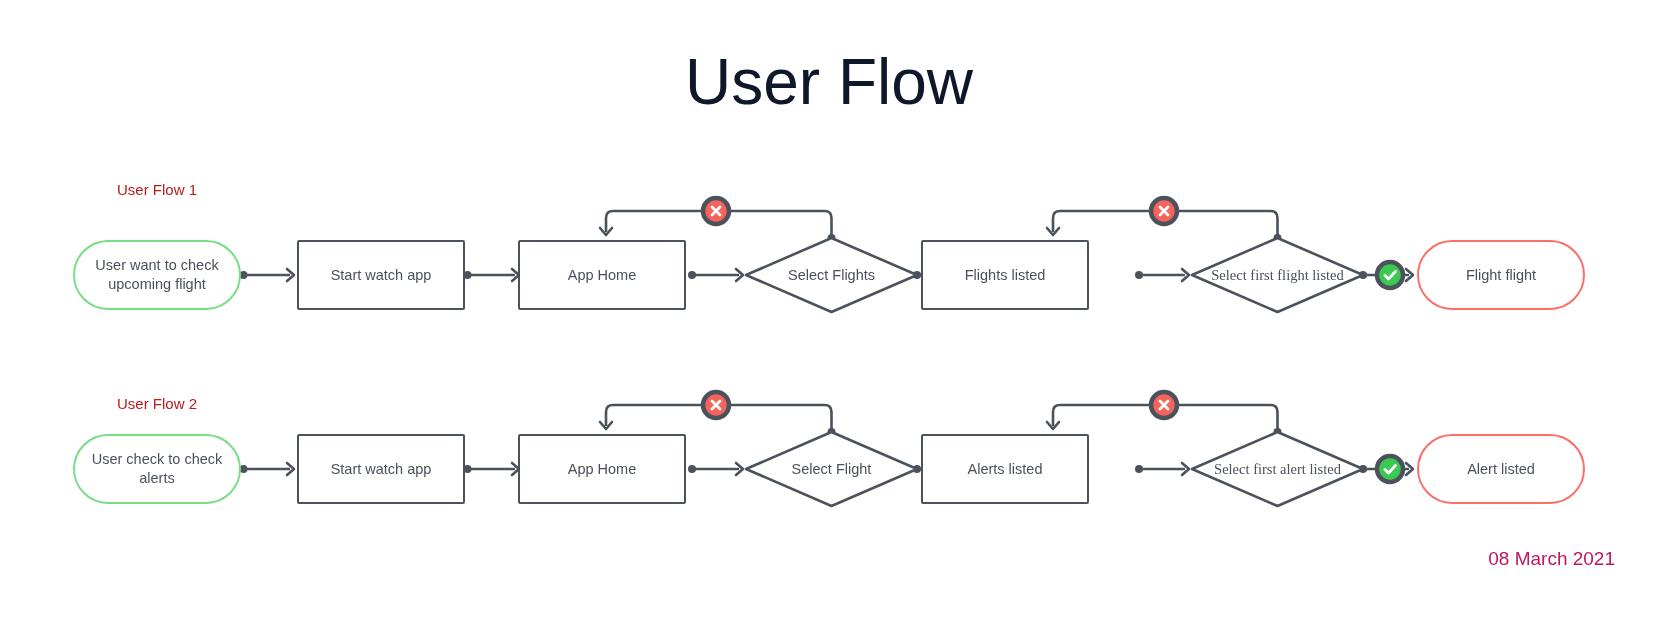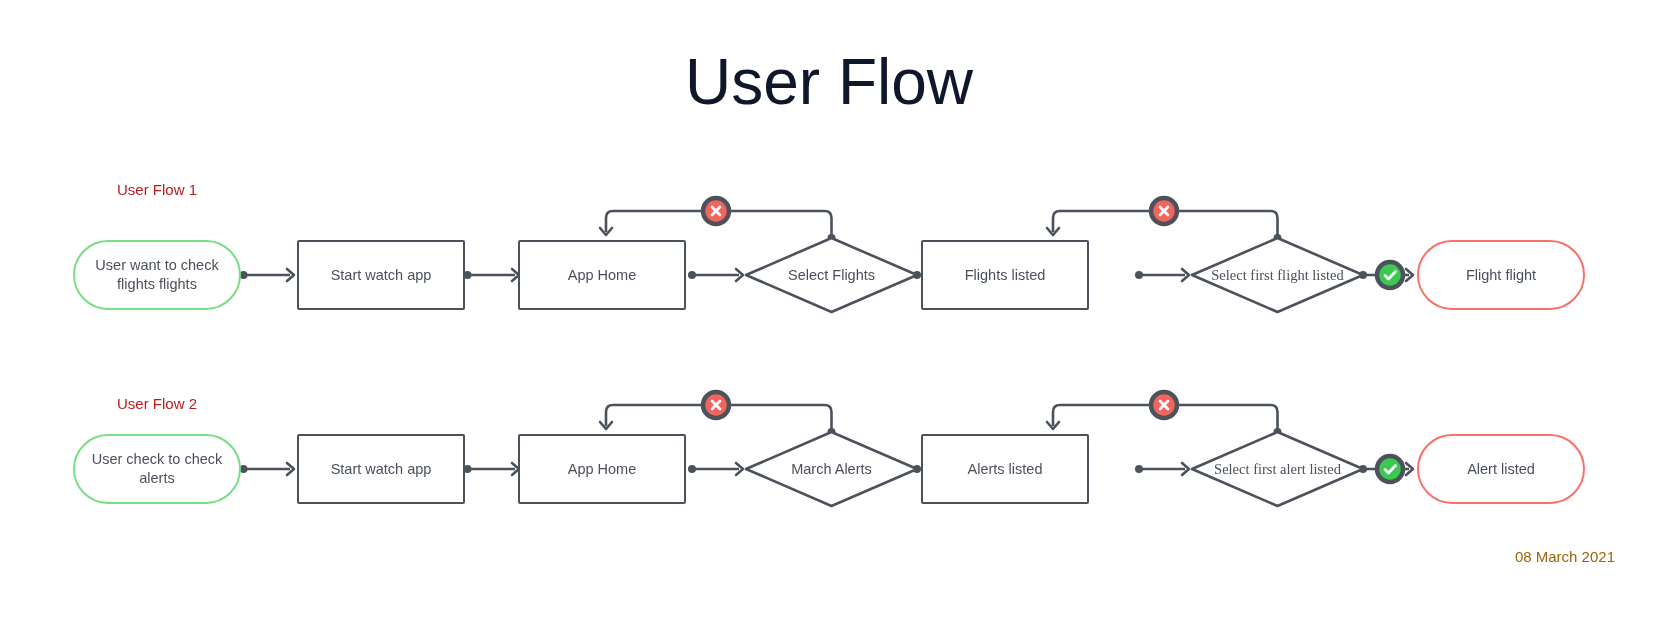--- a/index.html
+++ b/index.html
@@ -6,21 +6,21 @@
   body{font-family:"Liberation Sans","DejaVu Sans",sans-serif;}
   #stage{position:relative;width:1658px;height:626px;background:#ffffff;overflow:hidden;}
 
   .title{position:absolute;left:0;top:46px;width:1658px;height:72px;line-height:72px;
          text-align:center;font-size:64px;font-weight:400;color:#0f172a;}
 
   .flow-label{position:absolute;left:117px;font-size:15px;color:#b91c1c;}
   .flow-label.f1{top:181px;}
   .flow-label.f2{top:395px;}
 
-  .date{position:absolute;right:43px;top:548px;font-size:15px;color:#a16207;}
+  .date{position:absolute;right:43px;top:548px;font-size:19px;color:#be185d;}
 
   svg.wires{position:absolute;left:0;top:0;z-index:1;}
 
   .node{position:absolute;z-index:2;display:flex;align-items:center;justify-content:center;
         text-align:center;box-sizing:border-box;background:#ffffff;
         font-size:14.5px;line-height:19px;color:#4A505B;height:70px;width:168px;}
   .rect{border:2.5px solid #4B525C;border-radius:2px;}
   .pill{border-radius:35px;padding:0 3px;}
   .pill.green{border:2.5px solid #78DE85;}
   .pill.red{border:2.5px solid #F9706A;}
@@ -89,32 +89,32 @@
         <path stroke="#ffffff" stroke-width="2.8" stroke-linecap="round" stroke-linejoin="round" d="M938,275.5 L941.5,279 L948.5,271.5"></path>
         <circle cx="1390" cy="275" r="13" fill="#3CC952" stroke="#4B525C" stroke-width="4.5"></circle>
         <path stroke="#ffffff" stroke-width="2.8" stroke-linecap="round" stroke-linejoin="round" d="M1385,275.5 L1388.5,279 L1395.5,271.5"></path>
       </g>
     </defs>
     <use href="#row-shapes" y="0"></use>
     <use href="#row-shapes" y="194"></use>
   </svg>
 
   <div class="row1">
-    <div class="node pill green x-start">User want to check flights flights</div>
+    <div class="node pill green x-start">User want to check upcoming flight</div>
     <div class="node rect x-step1">Start watch app</div>
     <div class="node rect x-step2">App Home</div>
     <div class="node diamond-label x-dec1">Select Flights</div>
     <div class="node rect x-step3">Flights listed</div>
     <div class="node diamond-label x-dec2">Select first flight listed</div>
     <div class="node pill red x-end">Flight flight</div>
   </div>
 
   <div class="row2">
     <div class="node pill green x-start">User check to check alerts</div>
     <div class="node rect x-step1">Start watch app</div>
     <div class="node rect x-step2">App Home</div>
-    <div class="node diamond-label x-dec1">March Alerts</div>
+    <div class="node diamond-label x-dec1">Select Flight</div>
     <div class="node rect x-step3">Alerts listed</div>
     <div class="node diamond-label x-dec2">Select first alert listed</div>
     <div class="node pill red x-end">Alert listed</div>
   </div>
 
 </div>
 
 </body></html>

